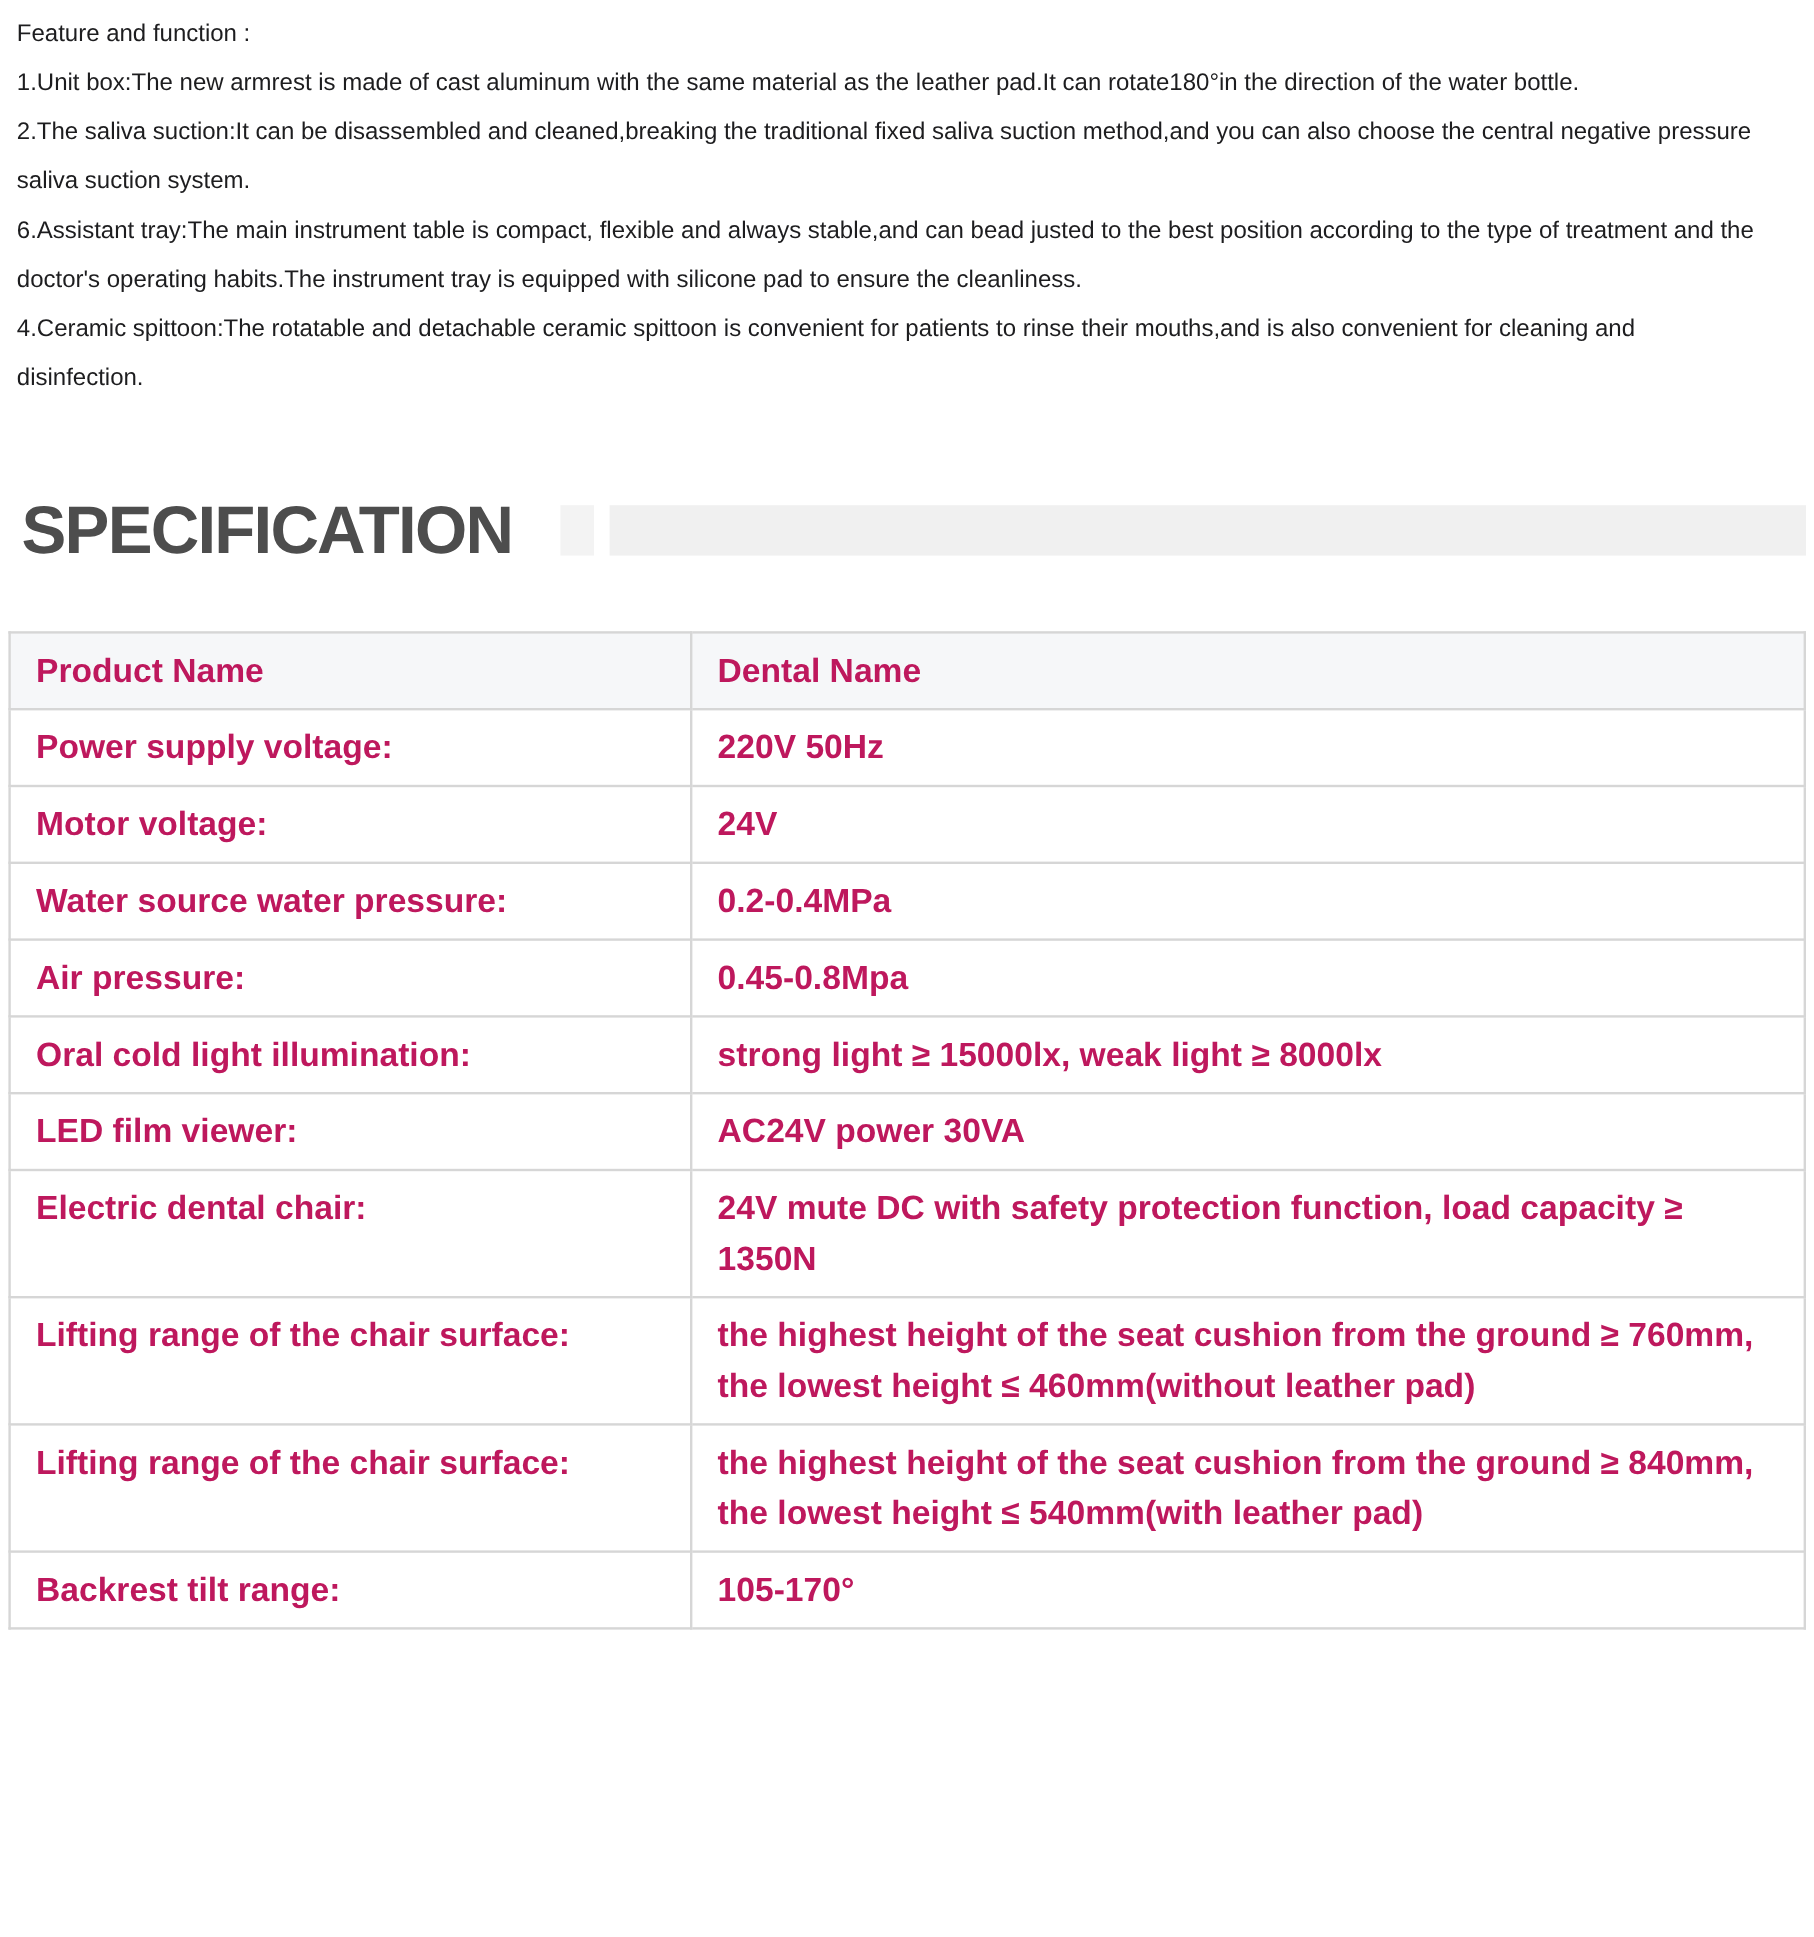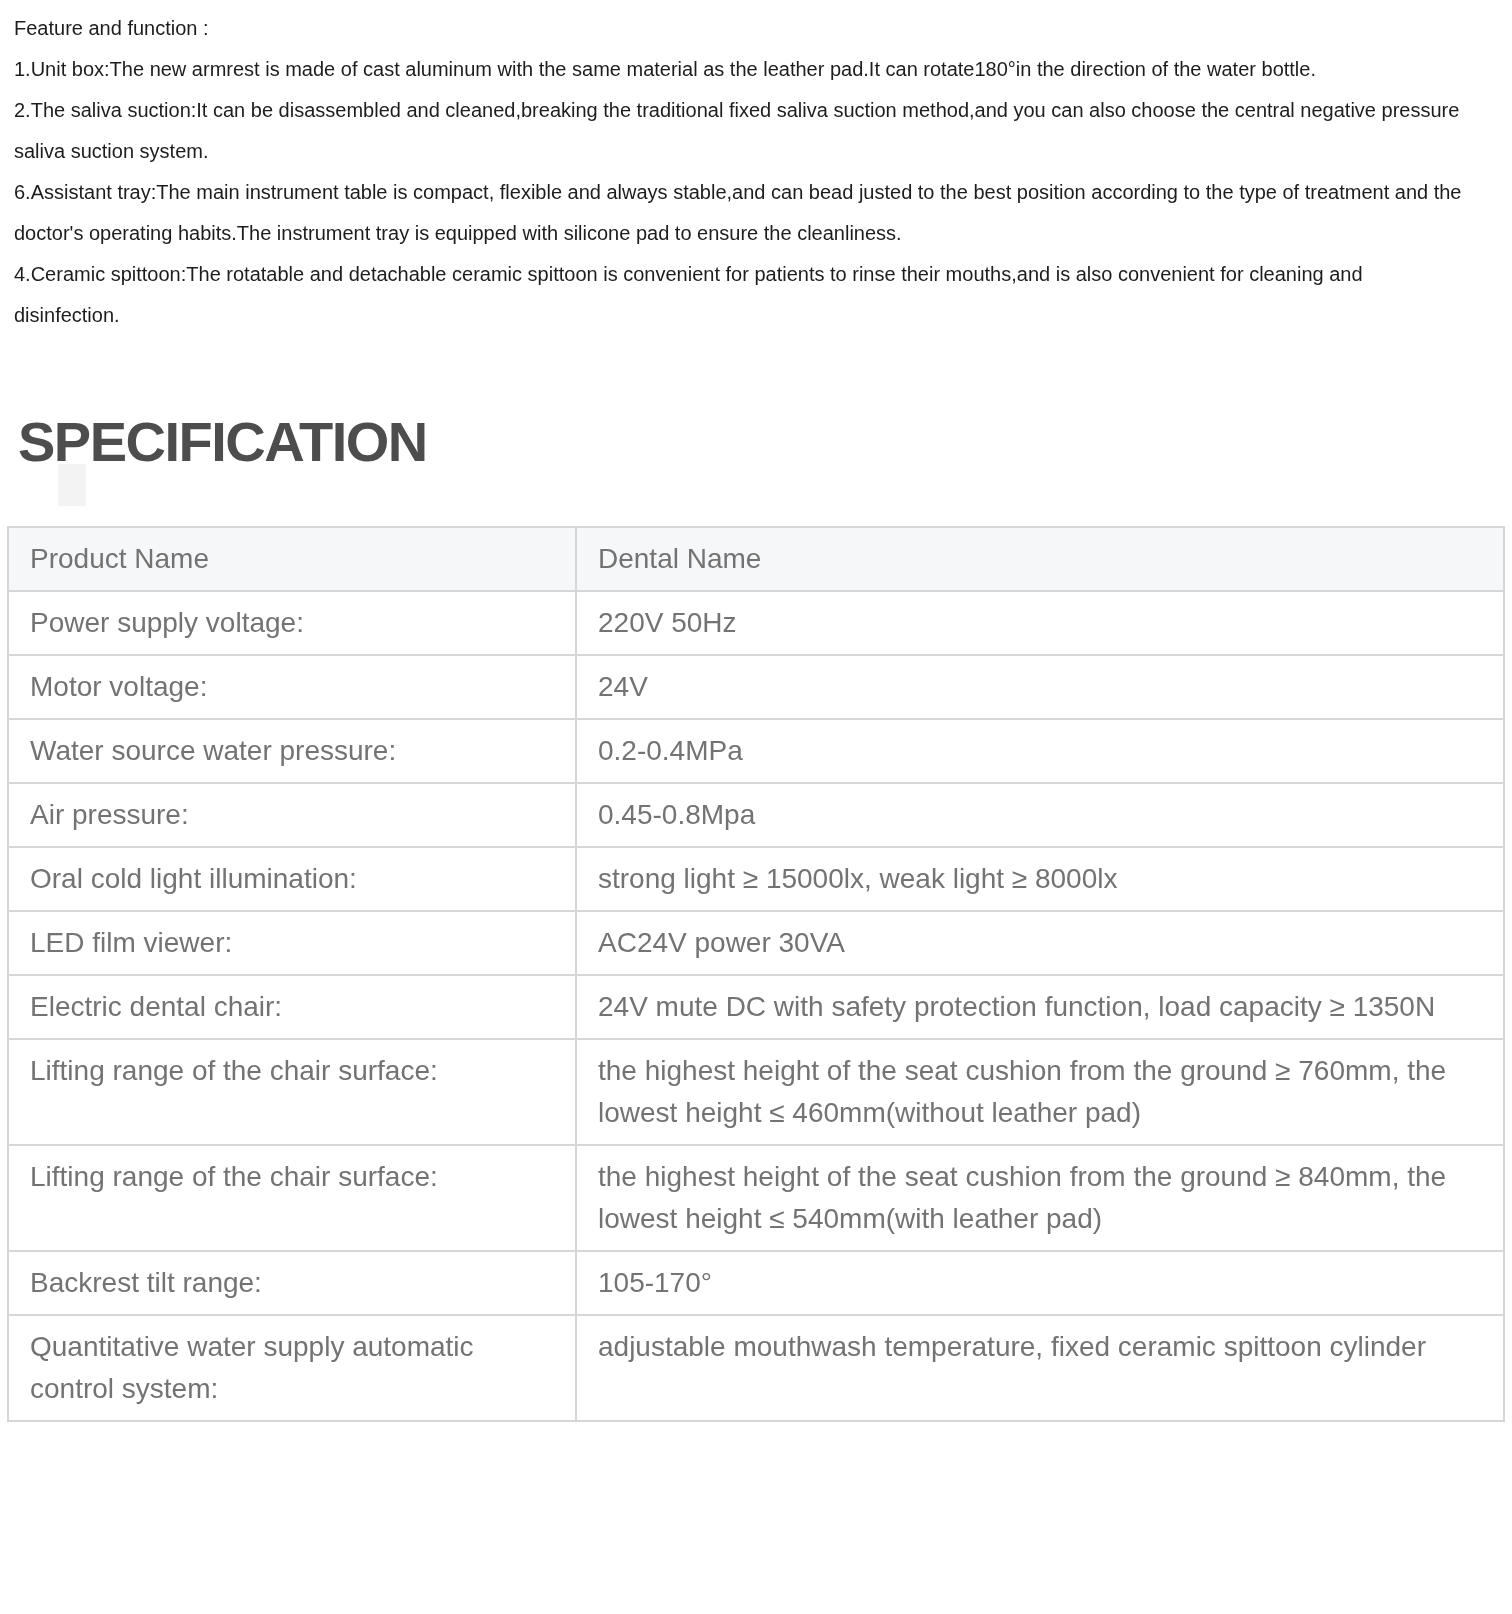--- a/index.html
+++ b/index.html
@@ -17,23 +17,23 @@
   .features {
     padding: 8px 40px 0 14px;
     font-size: 20px;
     line-height: 41px;
   }
   .features p {
     margin: 0;
   }
   .heading {
     display: flex;
+    align-items: center;
     height: 44px;
     margin: 84px 7px 0 18px;
-    flex-direction: column;
   }
   .heading-title {
     font-size: 56px;
     font-weight: 700;
     line-height: 44px;
     letter-spacing: -1.5px;
     color: #4d4d4d;
     white-space: nowrap;
   }
   .accent-square {
@@ -55,24 +55,24 @@
     width: 1498px;
     margin: 62px 0 0 7px;
   }
   .col-label { width: 568px; }
   .spec-table th,
   .spec-table td {
     border: 2px solid #d6d6d6;
     padding: 10px 21px;
     font-size: 28px;
     line-height: 42px;
-    font-weight: 400;
+    font-weight: 700;
     text-align: left;
     vertical-align: top;
-    color: #737373;
+    color: #be185d;
   }
   .spec-table th {
     background: #f6f7f9;
   }
 </style>
 </head>
 <body>
 
 <div class="page">
 
@@ -133,20 +133,16 @@
         <td>the highest height of the seat cushion from the ground ≥ 760mm, the lowest height ≤ 460mm(without leather pad)</td>
       </tr>
       <tr>
         <td>Lifting range of the chair surface:</td>
         <td>the highest height of the seat cushion from the ground ≥ 840mm, the lowest height ≤ 540mm(with leather pad)</td>
       </tr>
       <tr>
         <td>Backrest tilt range:</td>
         <td>105-170°</td>
       </tr>
-      <tr>
-        <td>Quantitative water supply automatic control system:</td>
-        <td>adjustable mouthwash temperature, fixed ceramic spittoon cylinder</td>
-      </tr>
     </tbody>
   </table>
 
 </div>
 
 </body></html>

